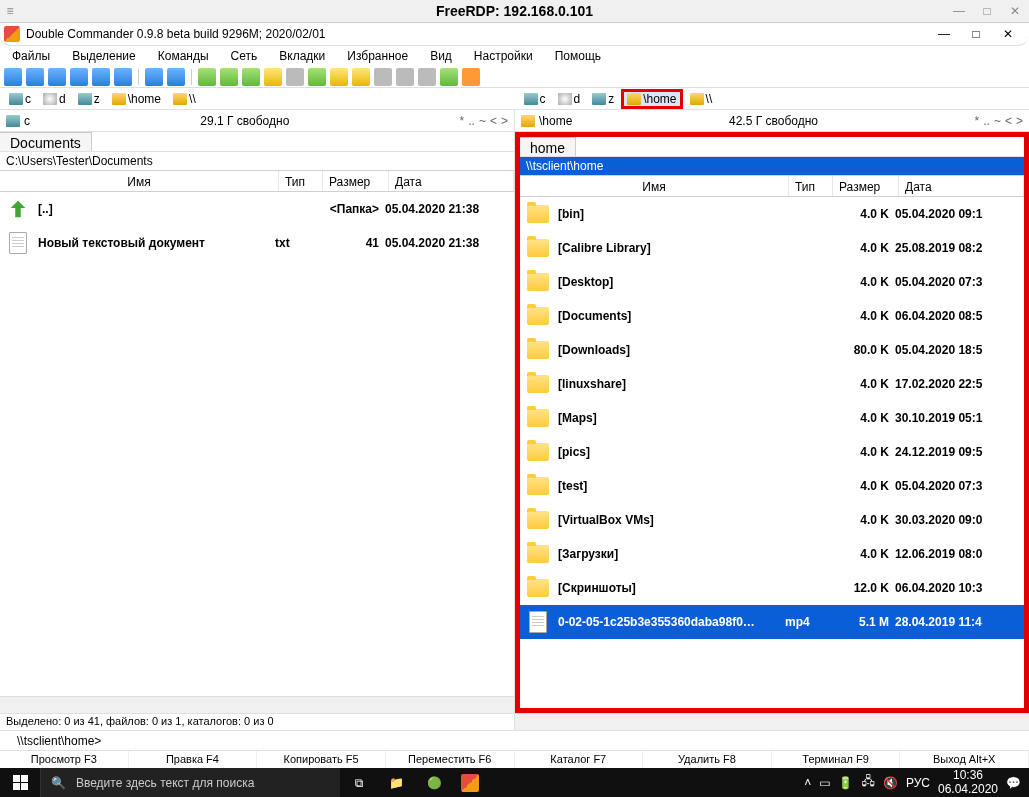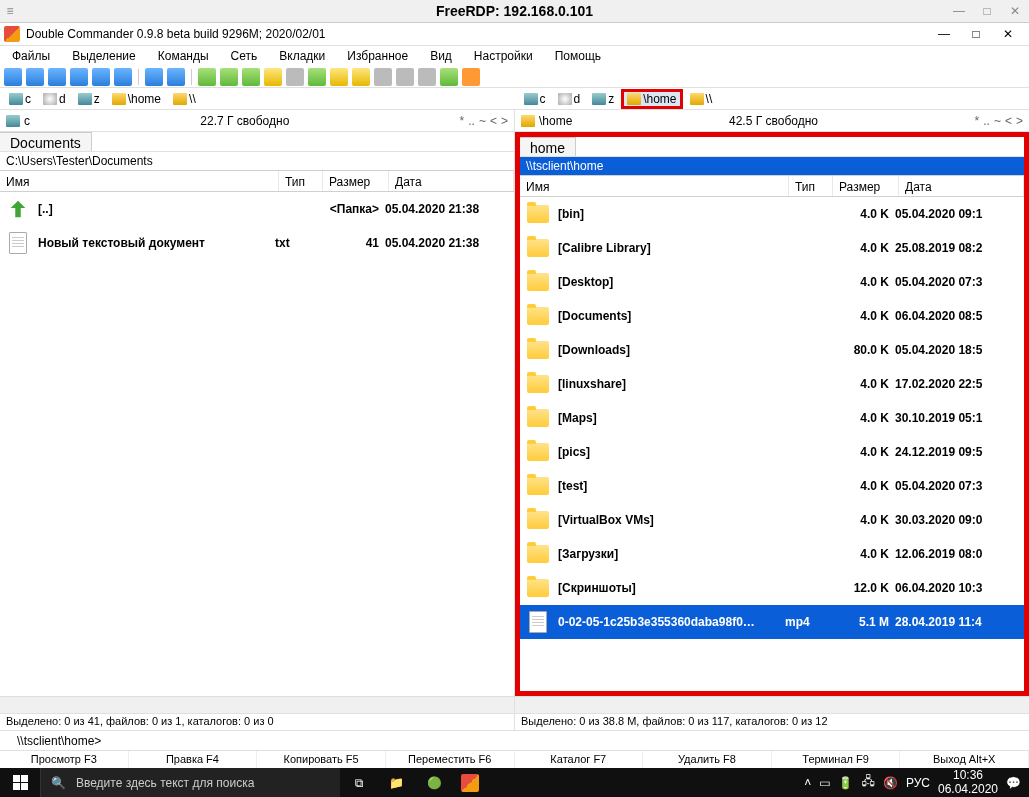--- a/index.html
+++ b/index.html
@@ -7,21 +7,21 @@
 
 
 .rdp-titlebar { height: 23px; background: #f0f0f0; display: flex; align-items: center; justify-content: center; position: relative; border-bottom: 1px solid #ccc; }
 .rdp-title { font-weight: bold; font-size: 14px; }
 .rdp-menu { position: absolute; left: 0; width: 20px; height: 23px; display:flex;align-items:center;justify-content:center;color:#888;}
 .rdp-ctrl { position: absolute; right: 0; display: flex; }
 .rdp-ctrl span { width: 28px; height: 23px; display:flex;align-items:center;justify-content:center;color:#888;}
 
 
 .dc { position: absolute; top: 23px; left: 0; right: 0; bottom: 29px; background: #fff; display:flex; flex-direction:column; }
-.dc-titlebar { height: 23px; display:flex; align-items:center; padding: 0 4px; border-bottom: 1px solid #e0e0e0; }
+.dc-titlebar { height: 23px; display:flex; align-items:center; padding: 0 4px; border-bottom: 1px solid #e0e0e0; border-radius: 11px; }
 .dc-icon { width:16px; height:16px; background: linear-gradient(135deg,#e74c3c 50%,#f39c12 50%); border-radius:2px; margin-right:6px;}
 .dc-title { flex:1; font-size:12px; }
 .dc-winbtns { display:flex; gap:14px; margin-right:8px; font-size:14px; }
 .dc-winbtns span { width:18px; text-align:center; }
 
 
 .menubar { height: 20px; display:flex; align-items:center; padding: 0 6px; gap: 10px; }
 .menubar span { padding: 2px 6px; }
 
 
@@ -51,21 +51,21 @@
 .freespace { height:22px; display:flex; align-items:center; padding:0 6px; gap:8px; border-bottom:1px solid #e0e0e0; font-size:12px;}
 .freespace .fs-drv{display:flex;align-items:center;gap:4px;}
 .freespace .fs-text{flex:1;text-align:center;}
 .freespace .fs-nav{display:flex;gap:4px;color:#666;}
 .tabrow { height:20px; display:flex; border-bottom:1px solid #e0e0e0;}
 .tab { padding:2px 10px; background:#f5f5f5; border-right:1px solid #ccc; border-top:1px solid #ccc; font-size:14px;}
 .pathbar{ height:18px; padding:2px 6px; background:#fff; font-size:12px;}
 .pathbar.active{ background:#0a5fd8; color:#fff; }
 .cols{ height:22px; display:flex; border-bottom:1px solid #d0d0d0; border-top:1px solid #d0d0d0; background:#fff;}
 .cols span{ padding:4px 6px; border-right:1px solid #e8e8e8; font-size:12px;}
-.col-name{ flex:2.6; }
+.col-name{ flex:2.6;text-align:center; }
 .col-ext{ width:44px;}
 .col-size{ width:66px; text-align:left;}
 .col-date{ width:125px;}
 .filelist{ flex:1; overflow:auto; position:relative; min-height:0;}
 .row{ height:34px; display:flex; align-items:center; padding:0 4px; font-size:13px; font-weight:bold;}
 .row .ic{ width:28px; height:26px; margin-right:6px; display:flex;align-items:center;justify-content:center;}
 .row .nm{ flex:2.6; overflow:hidden; white-space:nowrap; text-overflow:ellipsis; }
 .row .ex{ width:44px;}
 .row .sz{ width:66px; text-align:right; padding-right:6px;}
 .row .dt{ width:125px;}
@@ -204,21 +204,21 @@
   </div>
 
   <div class="panes">
 
     <div class="pane">
       <div class="freespace">
         <span class="fs-drv">
             <span class="drv-icon di-hdd"></span>
             <span>c</span>
           </span>
-        <span class="fs-text">22.7 Г свободно</span>
+        <span class="fs-text">29.1 Г свободно</span>
         <span class="fs-nav">
           <span>*</span>
           <span>..</span>
           <span>~</span>
           <span>&lt;</span>
           <span>&gt;</span>
         </span>
       </div>
       <div class="tabrow">
           <div class="tab">Documents</div>
@@ -398,21 +398,20 @@
                 <span class="file-ic"></span>
               </span>
               <span class="nm">0-02-05-1c25b3e355360daba98f0…</span>
               <span class="ex">mp4</span>
               <span class="sz">5.1 M</span>
               <span class="dt">28.04.2019 11:4</span>
             </div>
           </div>
       </div>
       <div class="scrollbar-h"></div>
-      <div class="statusline">Выделено: 0 из 38.8 M, файлов: 0 из 117, каталогов: 0 из 12</div>
     </div>
   </div>
 
   <div class="cmdline">
     <span>\\tsclient\home&gt;</span>
   </div>
   <div class="fnkeys" id="fnkeys">
       <span>Просмотр F3</span>
       <span>Правка F4</span>
       <span>Копировать F5</span>

